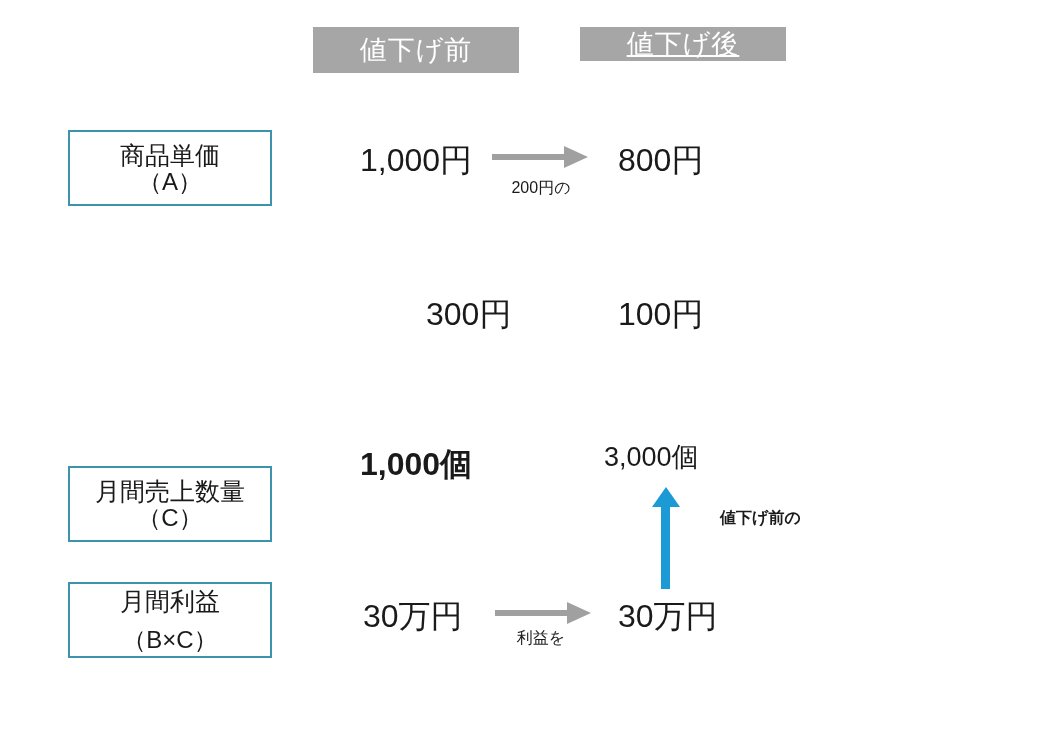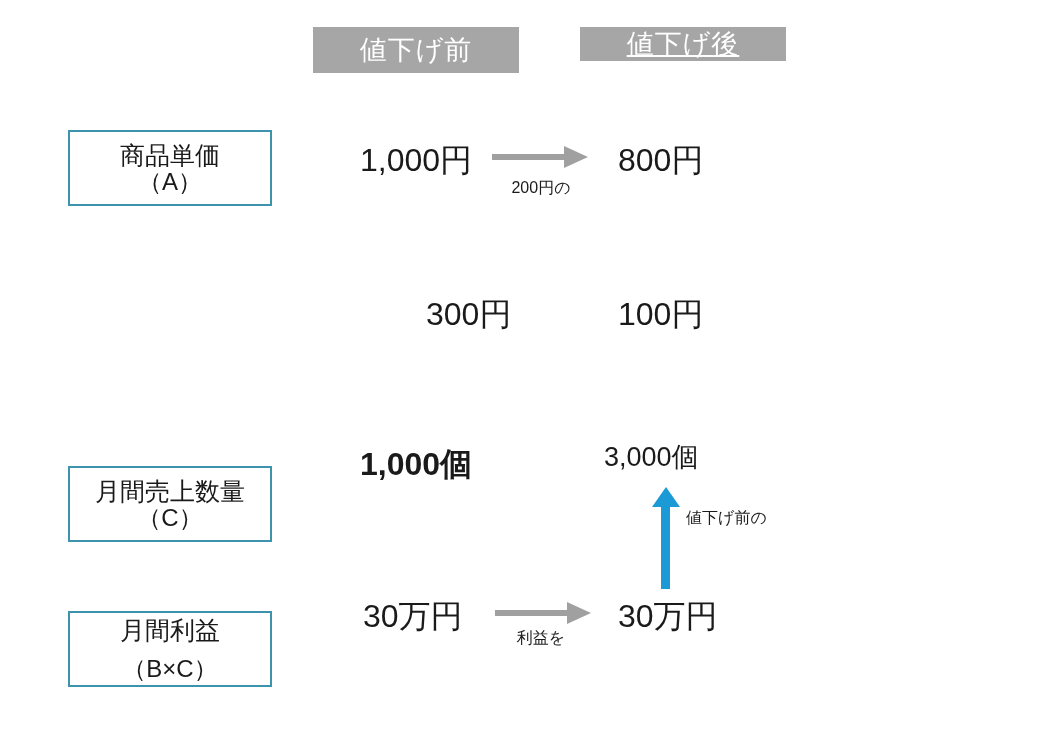--- a/index.html
+++ b/index.html
@@ -55,21 +55,21 @@
     white-space: nowrap;
   }
   .row-label-box .line2 {
     font-size: 24px;
     line-height: 1.12;
     white-space: nowrap;
   }
   #box-a { top: 130px; }
   #box-b { top: 273px; }
   #box-c { top: 425px; margin-top: 41px; }
-  #box-d { top: 611px; gap: 12px; }
+  #box-d { top: 582px; gap: 12px; }
 
   
   .value {
     font-size: 32px;
     line-height: 1;
     white-space: nowrap;
     color: #1a1a1a;
   }
   .value.big { font-size: 27px; }
 
@@ -139,21 +139,21 @@
   .caption {
     font-size: 16px;
     line-height: 1.28;
     text-align: center;
     color: #1a1a1a;
     white-space: nowrap;
   }
   .caption.left-align { text-align: left; }
   #caption-a { left: 446px; top: 178px; width: 190px; }
   #caption-d { left: 446px; top: 628px; width: 190px; }
-  #caption-up { left: 686px; top: 508px; width: 240px; }
+  #caption-up { left: 720px; top: 508px; width: 240px; font-weight: bold; }
 </style>
 </head>
 <body>
 
 <div id="canvas">
 
   <div class="abs col-header" id="header-before">
     <span>値下げ前</span>
   </div>
   <div class="abs col-header" id="header-after">

